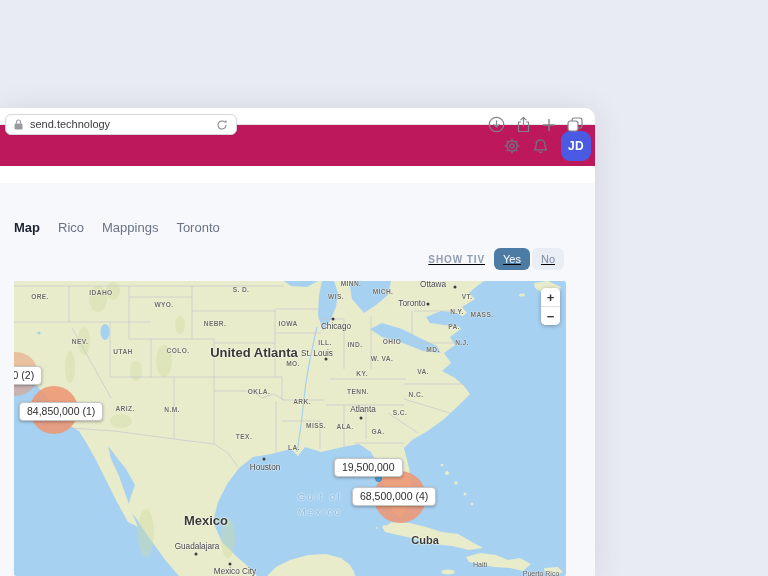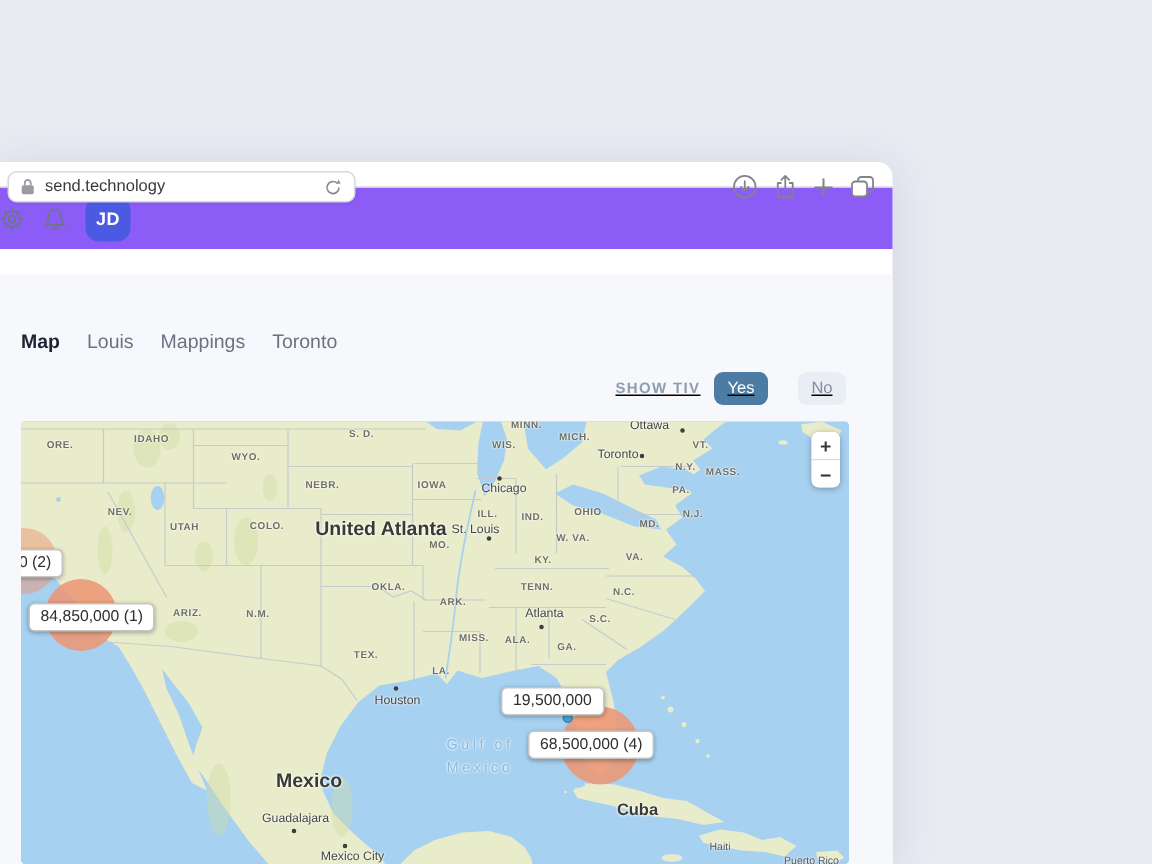--- a/index.html
+++ b/index.html
@@ -12,31 +12,31 @@
   
   .browser-toolbar { position:relative; height:17px; border-bottom:1px solid #e4e4e7; }
   .address-bar { position:absolute; left:5px; top:6px; width:232px; height:21px;
     border:1px solid #d7d7dc; border-radius:6px; background:#fff; display:flex;
     align-items:center; padding:0 8px; box-shadow:0 1px 2px rgba(0,0,0,.05); }
   .address-bar .url { font-size:11px; color:#3a3a3e; margin-left:7px; flex:1; line-height:1; }
   .toolbar-actions { position:absolute; right:12px; top:0; height:33px; display:flex; align-items:center; gap:11px; }
   .tbtn { display:flex; align-items:center; justify-content:center; }
 
   
-  .app-header { height:41px; display:flex; align-items:center; justify-content:flex-start; gap:13px; padding-right:4px; background:#8b5cf6; }
+  .app-header { height:41px; display:flex; align-items:center; justify-content:flex-end; gap:13px; padding-right:4px; background:#be185d; }
   .avatar { width:30px; height:30px; border-radius:9px; background:#4b5ae2; color:#fff;
     font-size:12px; font-weight:700; display:flex; align-items:center; justify-content:center; letter-spacing:.3px; }
 
   
   .app-content { position:absolute; top:75px; left:0; right:0; bottom:0; background:#f7f8fb; overflow:hidden; }
   .tabs { position:absolute; top:37px; left:14px; display:flex; gap:18px; font-size:13px; color:#6a7383; }
   .tab.active { color:#1c2433; font-weight:700; }
   .tiv-row { position:absolute; top:65px; right:31px; display:flex; align-items:center; gap:9px; height:22px;text-decoration:underline; }
   .tiv-label { font-size:10px; font-weight:700; letter-spacing:.9px; color:#909cb0; }
-  .tiv-options { display:flex; gap:20px; }
+  .tiv-options { display:flex; gap:2px; }
   .tiv-btn { height:22px; padding:0 9px; border-radius:6px; font-size:11px; display:flex;
     align-items:center; background:#e9edf4; color:#7e8ba1; cursor:pointer; }
   .tiv-btn.sel { background:#4c7ba4; color:#fff; }
 
   
   .map { position:absolute; left:14px; top:98px; width:552px; height:295px; overflow:hidden;
     border-radius:3px; background:#a7d1f0; }
   .map-svg { position:absolute; left:0; top:0; width:552px; height:295px; }
   .zoomctl { position:absolute; left:527px; top:7px; width:19px; background:#fff; border-radius:5px;
     box-shadow:0 1px 4px rgba(0,0,0,.3); overflow:hidden; z-index:8; }
@@ -125,21 +125,21 @@
           <path d="M7.5,1.8 C4.8,1.8 3.2,3.9 3.2,6.5 C3.2,10 2,11 1.4,11.8 H13.6 C13,11 11.8,10 11.8,6.5 C11.8,3.9 10.2,1.8 7.5,1.8 Z" stroke="#6e7684" fill="none" stroke-width="1.2" stroke-linejoin="round"></path>
           <path d="M6,13.6 a1.6,1.6 0 0 0 3,0" stroke="#6e7684" fill="none" stroke-width="1.2" stroke-linecap="round"></path>
         </svg>
     </span>
     <div class="avatar">JD</div>
   </div>
 
   <div class="app-content">
     <nav class="tabs">
         <div class="tab active">Map</div>
-        <div class="tab">Louis</div>
+        <div class="tab">Rico</div>
         <div class="tab">Mappings</div>
         <div class="tab">Toronto</div>
       </nav>
 
     <div class="tiv-row">
       <span class="tiv-label">SHOW TIV</span>
       <div class="tiv-options">
           <div class="tiv-btn sel">Yes</div>
           <div class="tiv-btn">No</div>
         </div>

